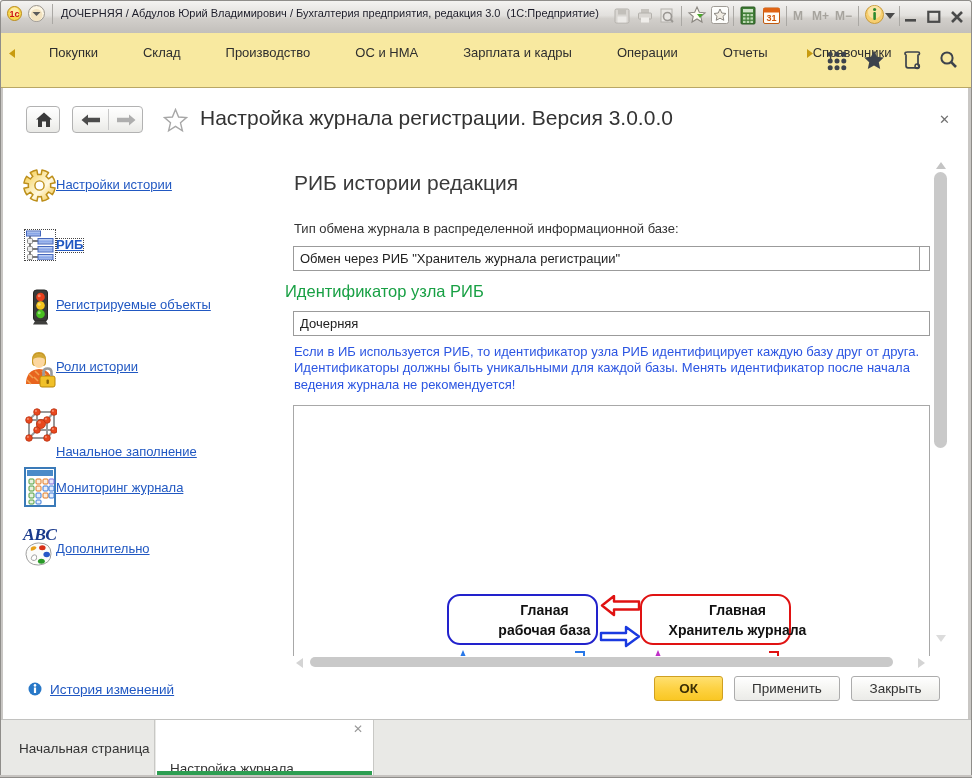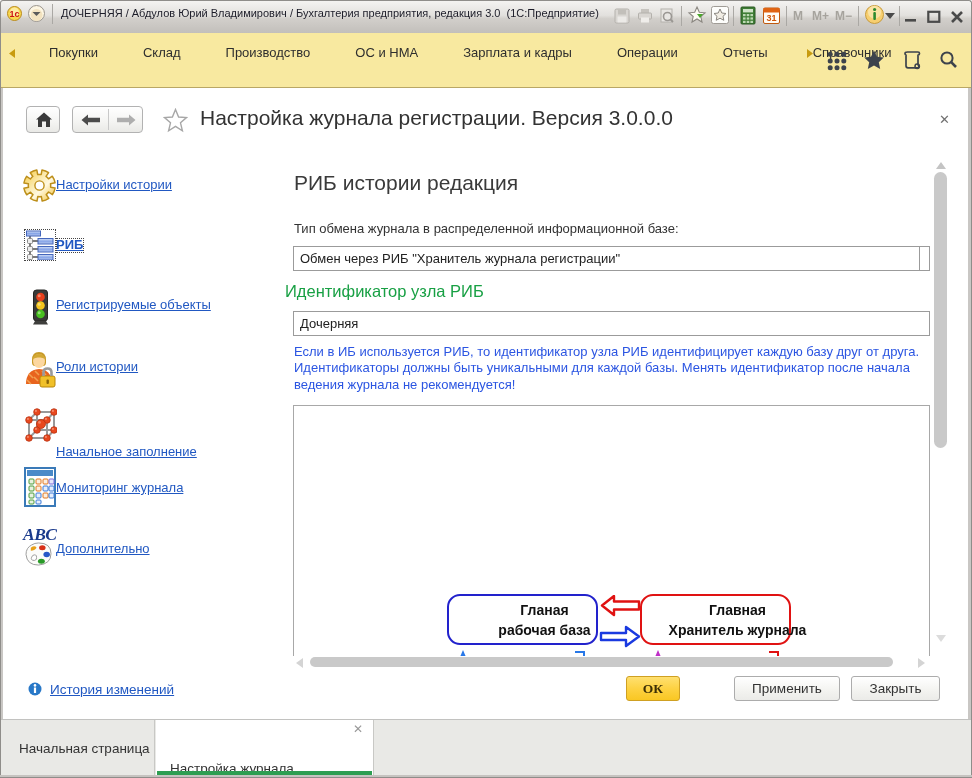--- a/index.html
+++ b/index.html
@@ -40,21 +40,21 @@
 #note { position:absolute; left:294px; top:344px; width:640px; font-size:13px; line-height:16.4px; color:#2b55e2; }
 #bigbox { position:absolute; left:293px; top:405px; width:637px; height:251px; border:1px solid #a8a8a8; border-bottom:none; background:#fff; overflow:hidden; }
 .dbox { position:absolute; width:151px; height:51px; border-radius:13px; background:#fff;
   display:flex; flex-direction:column; align-items:center; justify-content:center;
   font-size:14px; font-weight:bold; color:#111; line-height:20px; text-align:center; white-space:nowrap;padding-left:44px; }
 
 
 .btn { position:absolute; top:676px; height:25px; border:1px solid #acacac; border-radius:3px;
   background:linear-gradient(#ffffff, #f4f4f1 55%, #ebebe8); font-size:13.5px; color:#333;
   display:flex; align-items:center; justify-content:center; }
-#okbtn { left:626px; width:54px; background:linear-gradient(#ffe070, #fdd243 50%, #f9c723); border:1px solid #cfa022; font-weight:bold; color:#3c2f05;font-family:Liberation Serif, serif; }
+#okbtn { left:654px; width:69px; background:linear-gradient(#ffe070, #fdd243 50%, #f9c723); border:1px solid #cfa022; font-weight:bold; color:#3c2f05; }
 
 
 #tabbar { position:absolute; left:1px; top:719px; width:970px; height:56px; background:#e9e9e6; border-top:1px solid #c2c2c0; }
 #tab1 { position:absolute; left:0; top:0; width:154px; height:56px; border-right:1px solid #c8c8c5; font-size:13.5px; color:#333;
   display:flex; align-items:center; padding-left:18px; }
 #tab2 { position:absolute; left:155px; top:0; width:218px; height:56px; background:#fff; border-right:1px solid #c8c8c5; }
 #tab2 .txt { position:absolute; left:14px; top:9px; font-size:13.5px; color:#333; line-height:15px;margin-top:32px; }
 #tab2 .x { position:absolute; right:10px; top:2px; font-size:12px; color:#999; }
 #tab2 .green { position:absolute; left:1px; right:1px; bottom:1px; height:4px; background:#2d9e52; }
 

